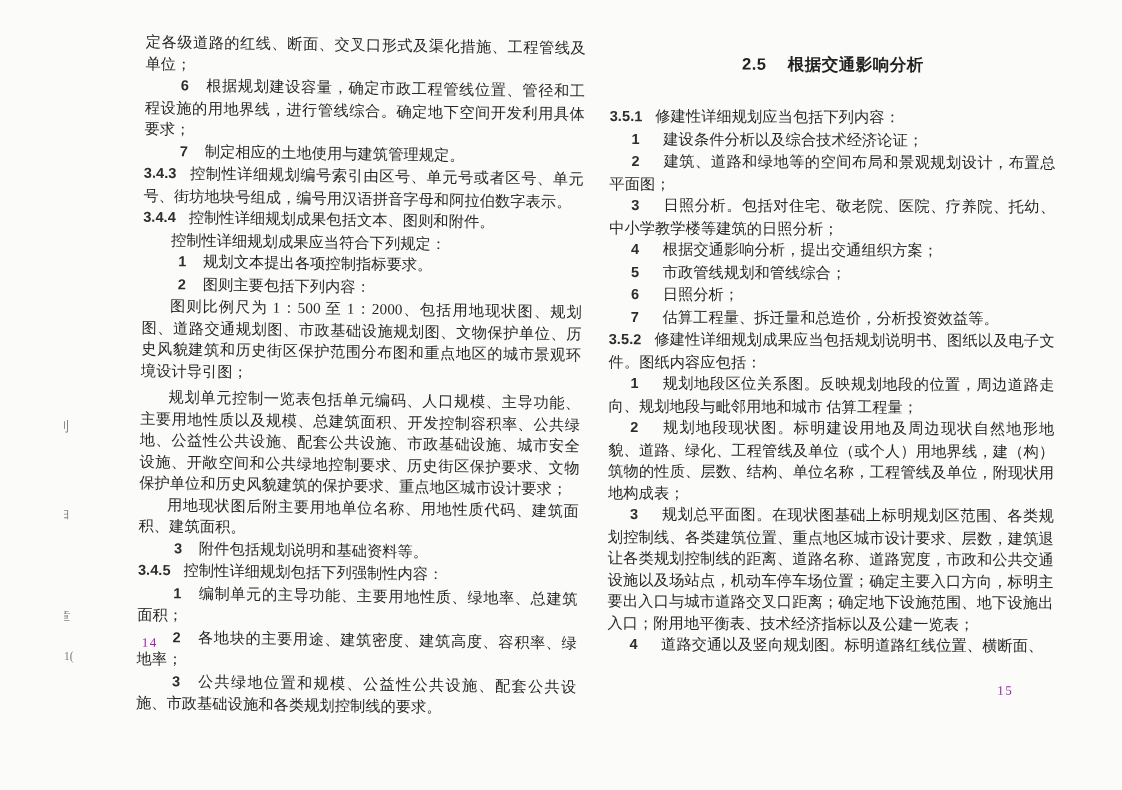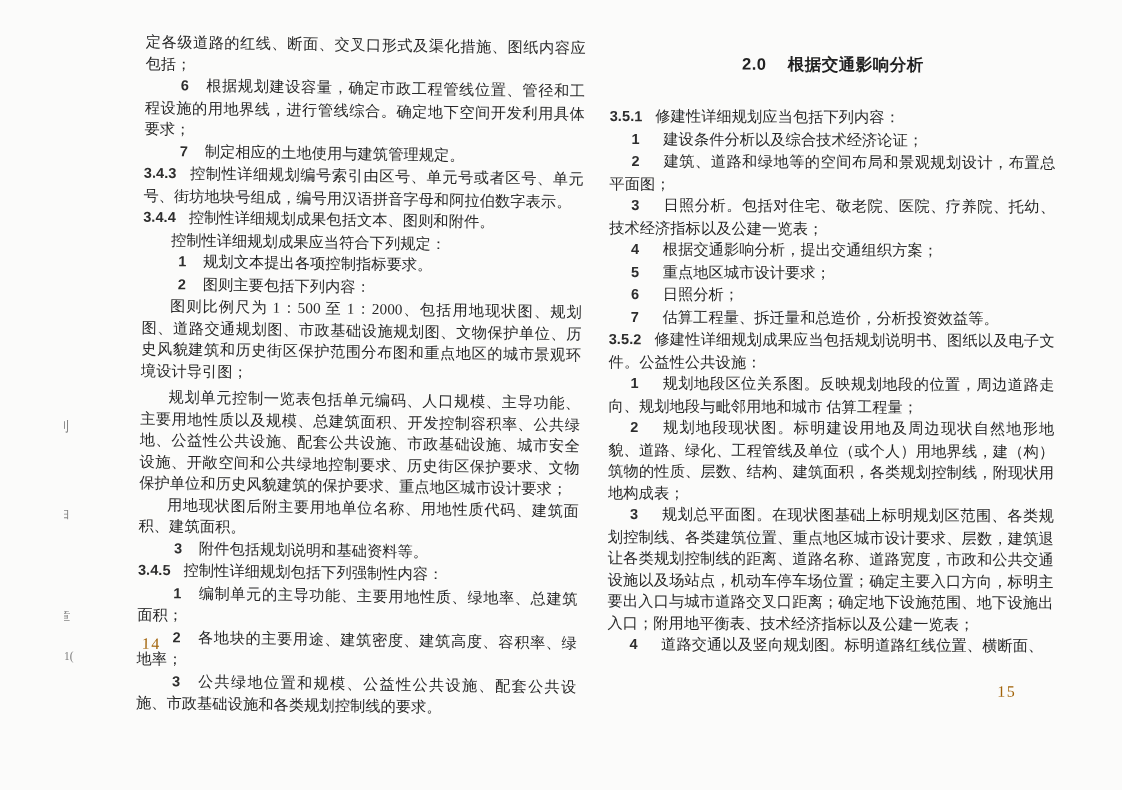--- a/index.html
+++ b/index.html
@@ -49,21 +49,21 @@
     text-align:center;
     font-family:"Liberation Sans","DejaVu Sans",sans-serif;
     font-weight:bold;font-size:16.5px;color:#222;
     letter-spacing:0.5px;
   }
   .chapter-heading .hsp{display:inline-block;width:1.3em;}
 
   
   .pageno{
     position:absolute;
-    font-size:16px;color:#a16207;letter-spacing:1.5px;
+    font-size:13px;color:#a21caf;letter-spacing:1.5px;
     font-family:"Liberation Serif","DejaVu Serif",serif;
   }
   .pageno-left{left:5px;top:608px;}
   .pageno-right{left:390px;top:636px;}
 
   
   .gutter{position:absolute;left:64px;top:0;width:14px;height:790px;}
   .frag{
     position:absolute;left:0;width:11px;height:18px;overflow:hidden;
     color:#585858;opacity:.72;font-size:13.5px;line-height:16px;white-space:nowrap;
@@ -90,21 +90,21 @@
       <span class="frag clip" style="top: 439px;"><span>扌</span></span>
       <span class="frag clip" style="top: 458px;"><span>讠</span></span>
       <span class="frag clip" style="top: 506px;"><span>白</span></span>
       <span class="frag clip" style="top: 566px;"><span>阝</span></span>
       <span class="frag clip" style="top: 609px;"><span>章</span></span>
       <span class="frag loose" style="top: 648px;"><span>1(</span></span>
     </div>
 
   <section class="page page-left">
     <div class="text-col">
-        <p class="p-cont"><span>定各级道路的红线、断面、交叉口形式及渠化措施、图纸内容应包括；</span></p>
+        <p class="p-cont"><span>定各级道路的红线、断面、交叉口形式及渠化措施、工程管线及单位；</span></p>
         <p class="p-item"><span class="num">6</span><span class="numgap"></span><span>根据规划建设容量，确定市政工程管线位置、管径和工程设施的用地界线，进行管线综合。确定地下空间开发利用具体要求；</span></p>
         <p class="p-item"><span class="num">7</span><span class="numgap"></span><span>制定相应的土地使用与建筑管理规定。</span></p>
         <p class="p-clause"><span class="num">3.4.3</span><span class="numgap"></span><span>控制性详细规划编号索引由区号、单元号或者区号、单元号、街坊地块号组成，编号用汉语拼音字母和阿拉伯数字表示。</span></p>
         <p class="p-clause"><span class="num">3.4.4</span><span class="numgap"></span><span>控制性详细规划成果包括文本、图则和附件。</span></p>
         <p class="p-ind"><span>控制性详细规划成果应当符合下列规定：</span></p>
         <p class="p-item"><span class="num">1</span><span class="numgap"></span><span>规划文本提出各项控制指标要求。</span></p>
         <p class="p-item"><span class="num">2</span><span class="numgap"></span><span>图则主要包括下列内容：</span></p>
         <p class="p-ind"><span>图则比例尺为 1：500 至 1：2000、包括用地现状图、规划图、道路交通规划图、市政基础设施规划图、文物保护单位、历史风貌建筑和历史街区保护范围分布图和重点地区的城市景观环境设计导引图；</span></p>
         <p class="p-ind p-gap"><span>规划单元控制一览表包括单元编码、人口规模、主导功能、主要用地性质以及规模、总建筑面积、开发控制容积率、公共绿地、公益性公共设施、配套公共设施、市政基础设施、城市安全设施、开敞空间和公共绿地控制要求、历史街区保护要求、文物保护单位和历史风貌建筑的保护要求、重点地区城市设计要求；</span></p>
         <p class="p-ind"><span>用地现状图后附主要用地单位名称、用地性质代码、建筑面积、建筑面积。</span></p>
@@ -112,33 +112,33 @@
         <p class="p-clause"><span class="num">3.4.5</span><span class="numgap"></span><span>控制性详细规划包括下列强制性内容：</span></p>
         <p class="p-item"><span class="num">1</span><span class="numgap"></span><span>编制单元的主导功能、主要用地性质、绿地率、总建筑面积；</span></p>
         <p class="p-item"><span class="num">2</span><span class="numgap"></span><span>各地块的主要用途、建筑密度、建筑高度、容积率、绿地率；</span></p>
         <p class="p-item"><span class="num">3</span><span class="numgap"></span><span>公共绿地位置和规模、公益性公共设施、配套公共设施、市政基础设施和各类规划控制线的要求。</span></p>
       </div>
     <div class="pageno pageno-left">14</div>
   </section>
 
   <section class="page page-right">
     <h2 class="chapter-heading">
-      <span>2.0</span><span class="hsp"></span><span>根据交通影响分析</span>
+      <span>2.5</span><span class="hsp"></span><span>根据交通影响分析</span>
     </h2>
     <div class="text-col">
         <p class="p-clause"><span class="num">3.5.1</span><span class="numgap"></span><span>修建性详细规划应当包括下列内容：</span></p>
         <p class="p-item"><span class="num">1</span><span class="numgap"></span><span>建设条件分析以及综合技术经济论证；</span></p>
         <p class="p-item"><span class="num">2</span><span class="numgap"></span><span>建筑、道路和绿地等的空间布局和景观规划设计，布置总平面图；</span></p>
-        <p class="p-item"><span class="num">3</span><span class="numgap"></span><span>日照分析。包括对住宅、敬老院、医院、疗养院、托幼、技术经济指标以及公建一览表；</span></p>
+        <p class="p-item"><span class="num">3</span><span class="numgap"></span><span>日照分析。包括对住宅、敬老院、医院、疗养院、托幼、中小学教学楼等建筑的日照分析；</span></p>
         <p class="p-item"><span class="num">4</span><span class="numgap"></span><span>根据交通影响分析，提出交通组织方案；</span></p>
-        <p class="p-item"><span class="num">5</span><span class="numgap"></span><span>重点地区城市设计要求；</span></p>
+        <p class="p-item"><span class="num">5</span><span class="numgap"></span><span>市政管线规划和管线综合；</span></p>
         <p class="p-item"><span class="num">6</span><span class="numgap"></span><span>日照分析；</span></p>
         <p class="p-item"><span class="num">7</span><span class="numgap"></span><span>估算工程量、拆迁量和总造价，分析投资效益等。</span></p>
-        <p class="p-clause"><span class="num">3.5.2</span><span class="numgap"></span><span>修建性详细规划成果应当包括规划说明书、图纸以及电子文件。公益性公共设施：</span></p>
+        <p class="p-clause"><span class="num">3.5.2</span><span class="numgap"></span><span>修建性详细规划成果应当包括规划说明书、图纸以及电子文件。图纸内容应包括：</span></p>
         <p class="p-item"><span class="num">1</span><span class="numgap"></span><span>规划地段区位关系图。反映规划地段的位置，周边道路走向、规划地段与毗邻用地和城市 估算工程量；</span></p>
-        <p class="p-item"><span class="num">2</span><span class="numgap"></span><span>规划地段现状图。标明建设用地及周边现状自然地形地貌、道路、绿化、工程管线及单位（或个人）用地界线，建（构）筑物的性质、层数、结构、建筑面积，各类规划控制线，附现状用地构成表；</span></p>
+        <p class="p-item"><span class="num">2</span><span class="numgap"></span><span>规划地段现状图。标明建设用地及周边现状自然地形地貌、道路、绿化、工程管线及单位（或个人）用地界线，建（构）筑物的性质、层数、结构、单位名称，工程管线及单位，附现状用地构成表；</span></p>
         <p class="p-item"><span class="num">3</span><span class="numgap"></span><span>规划总平面图。在现状图基础上标明规划区范围、各类规划控制线、各类建筑位置、重点地区城市设计要求、层数，建筑退让各类规划控制线的距离、道路名称、道路宽度，市政和公共交通设施以及场站点，机动车停车场位置；确定主要入口方向，标明主要出入口与城市道路交叉口距离；确定地下设施范围、地下设施出入口；附用地平衡表、技术经济指标以及公建一览表；</span></p>
         <p class="p-item"><span class="num">4</span><span class="numgap"></span><span>道路交通以及竖向规划图。标明道路红线位置、横断面、</span></p>
       </div>
     <div class="pageno pageno-right">15</div>
   </section>
 
 </div>
 
 </body></html>

